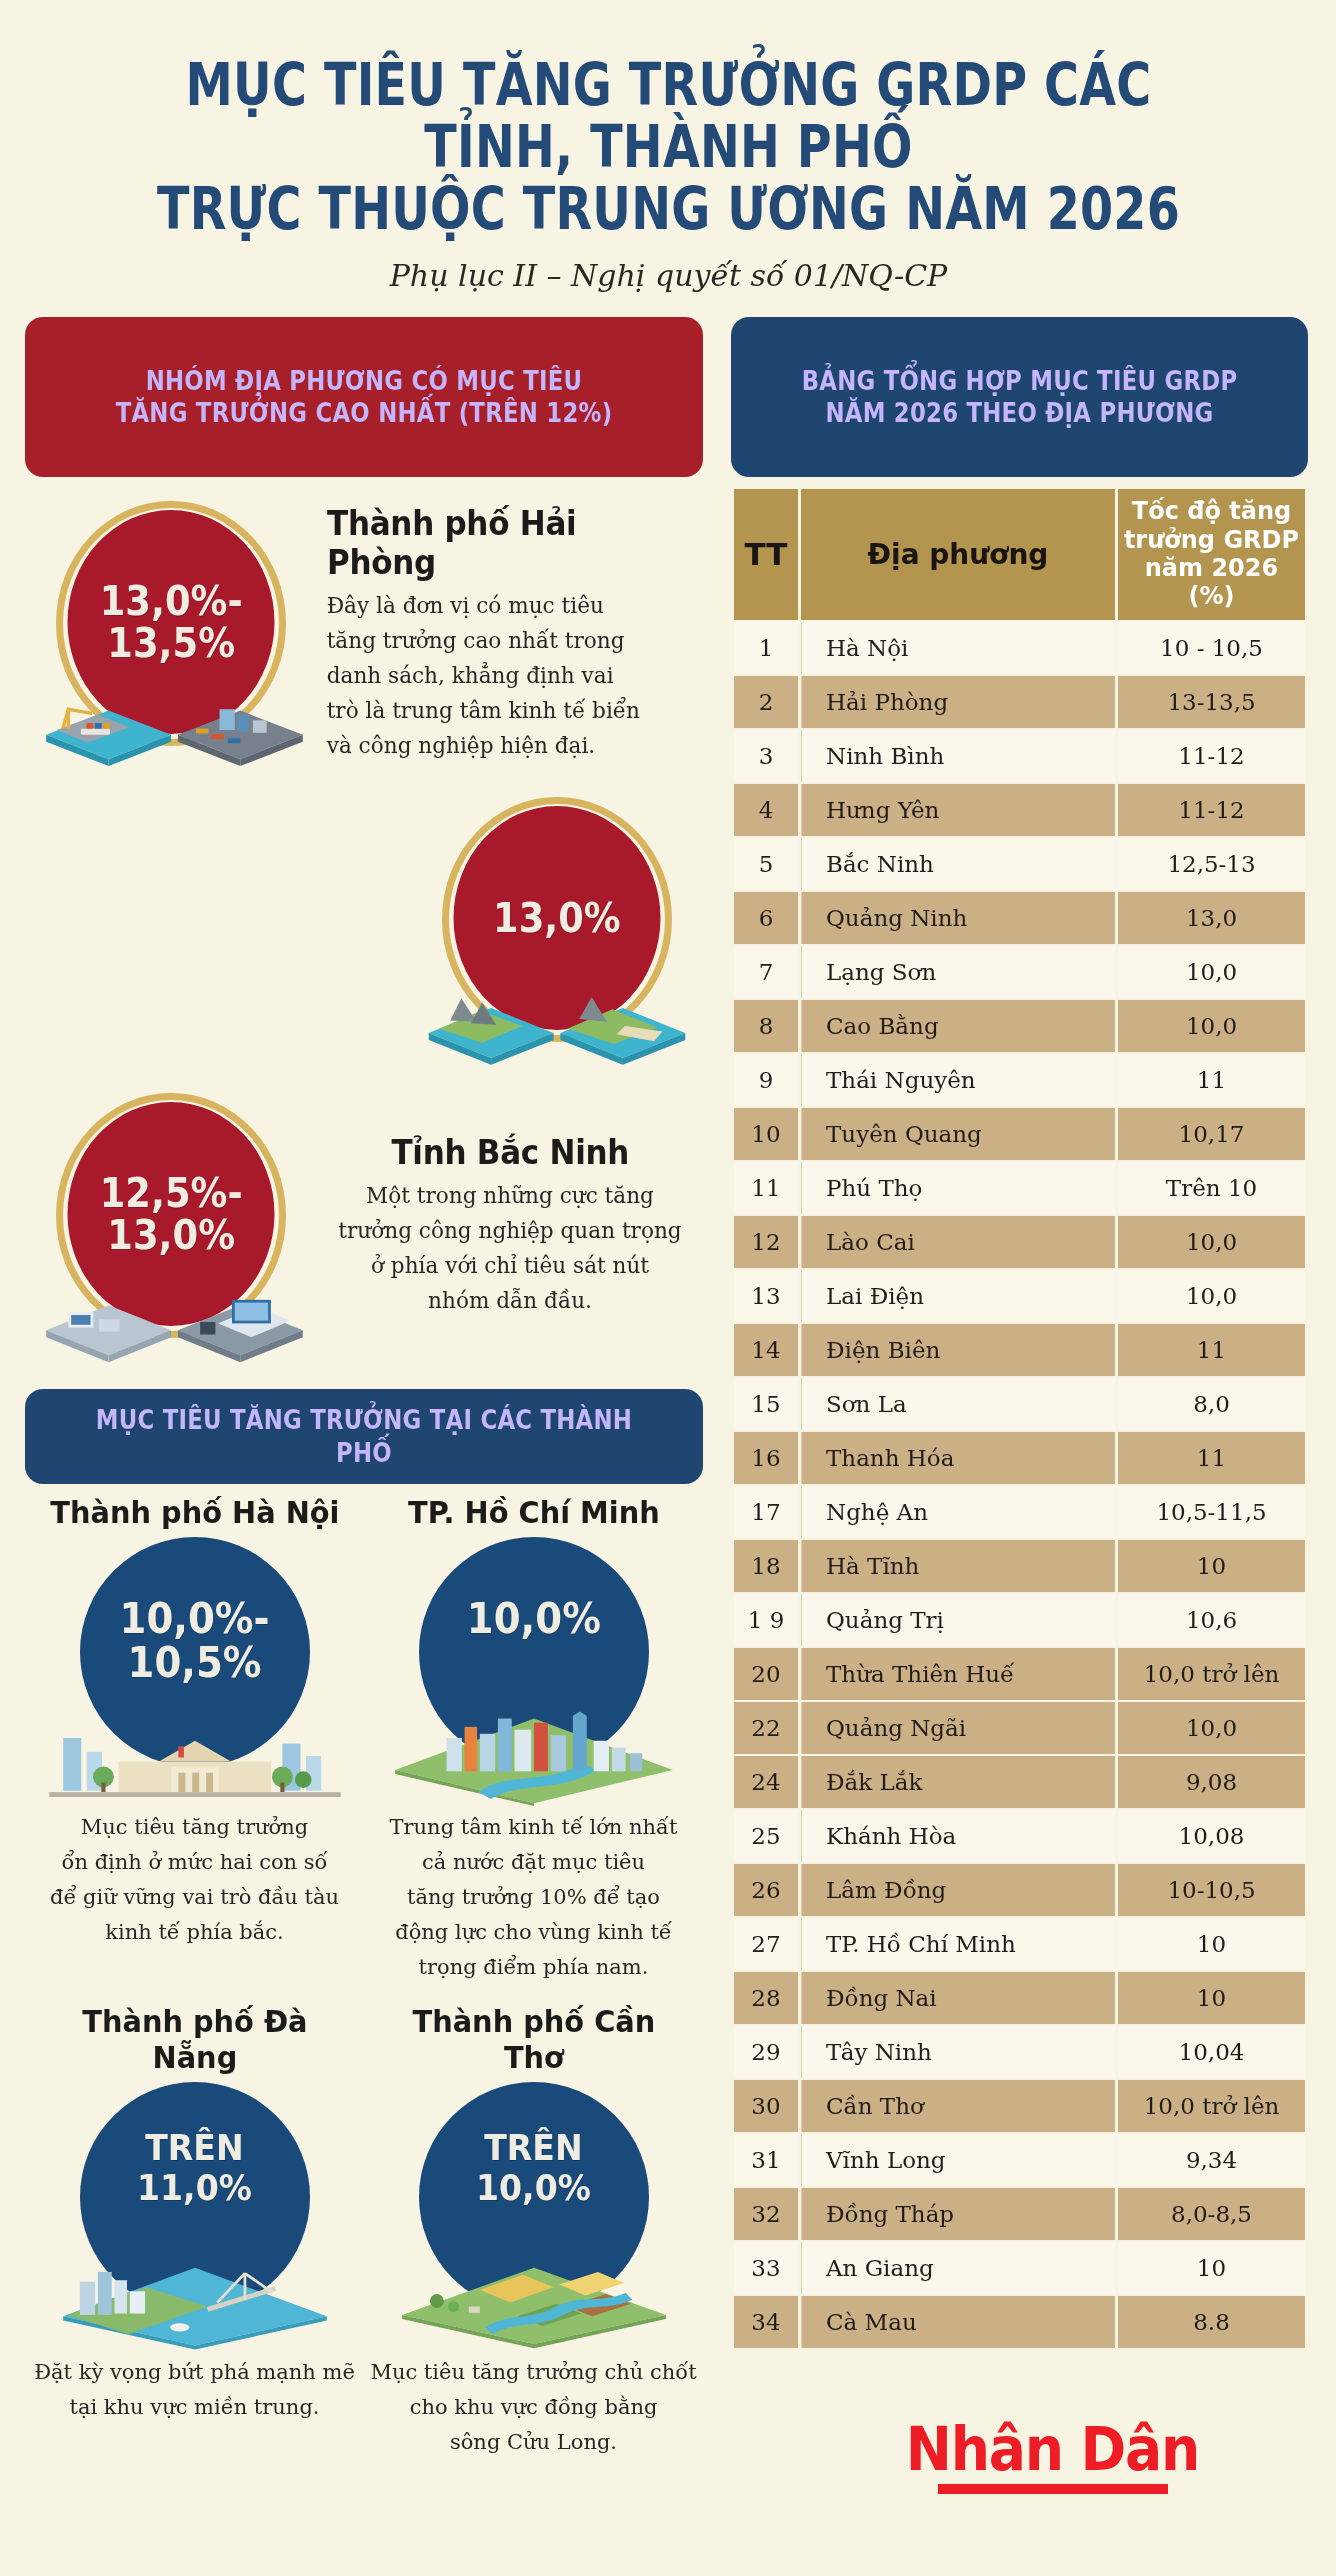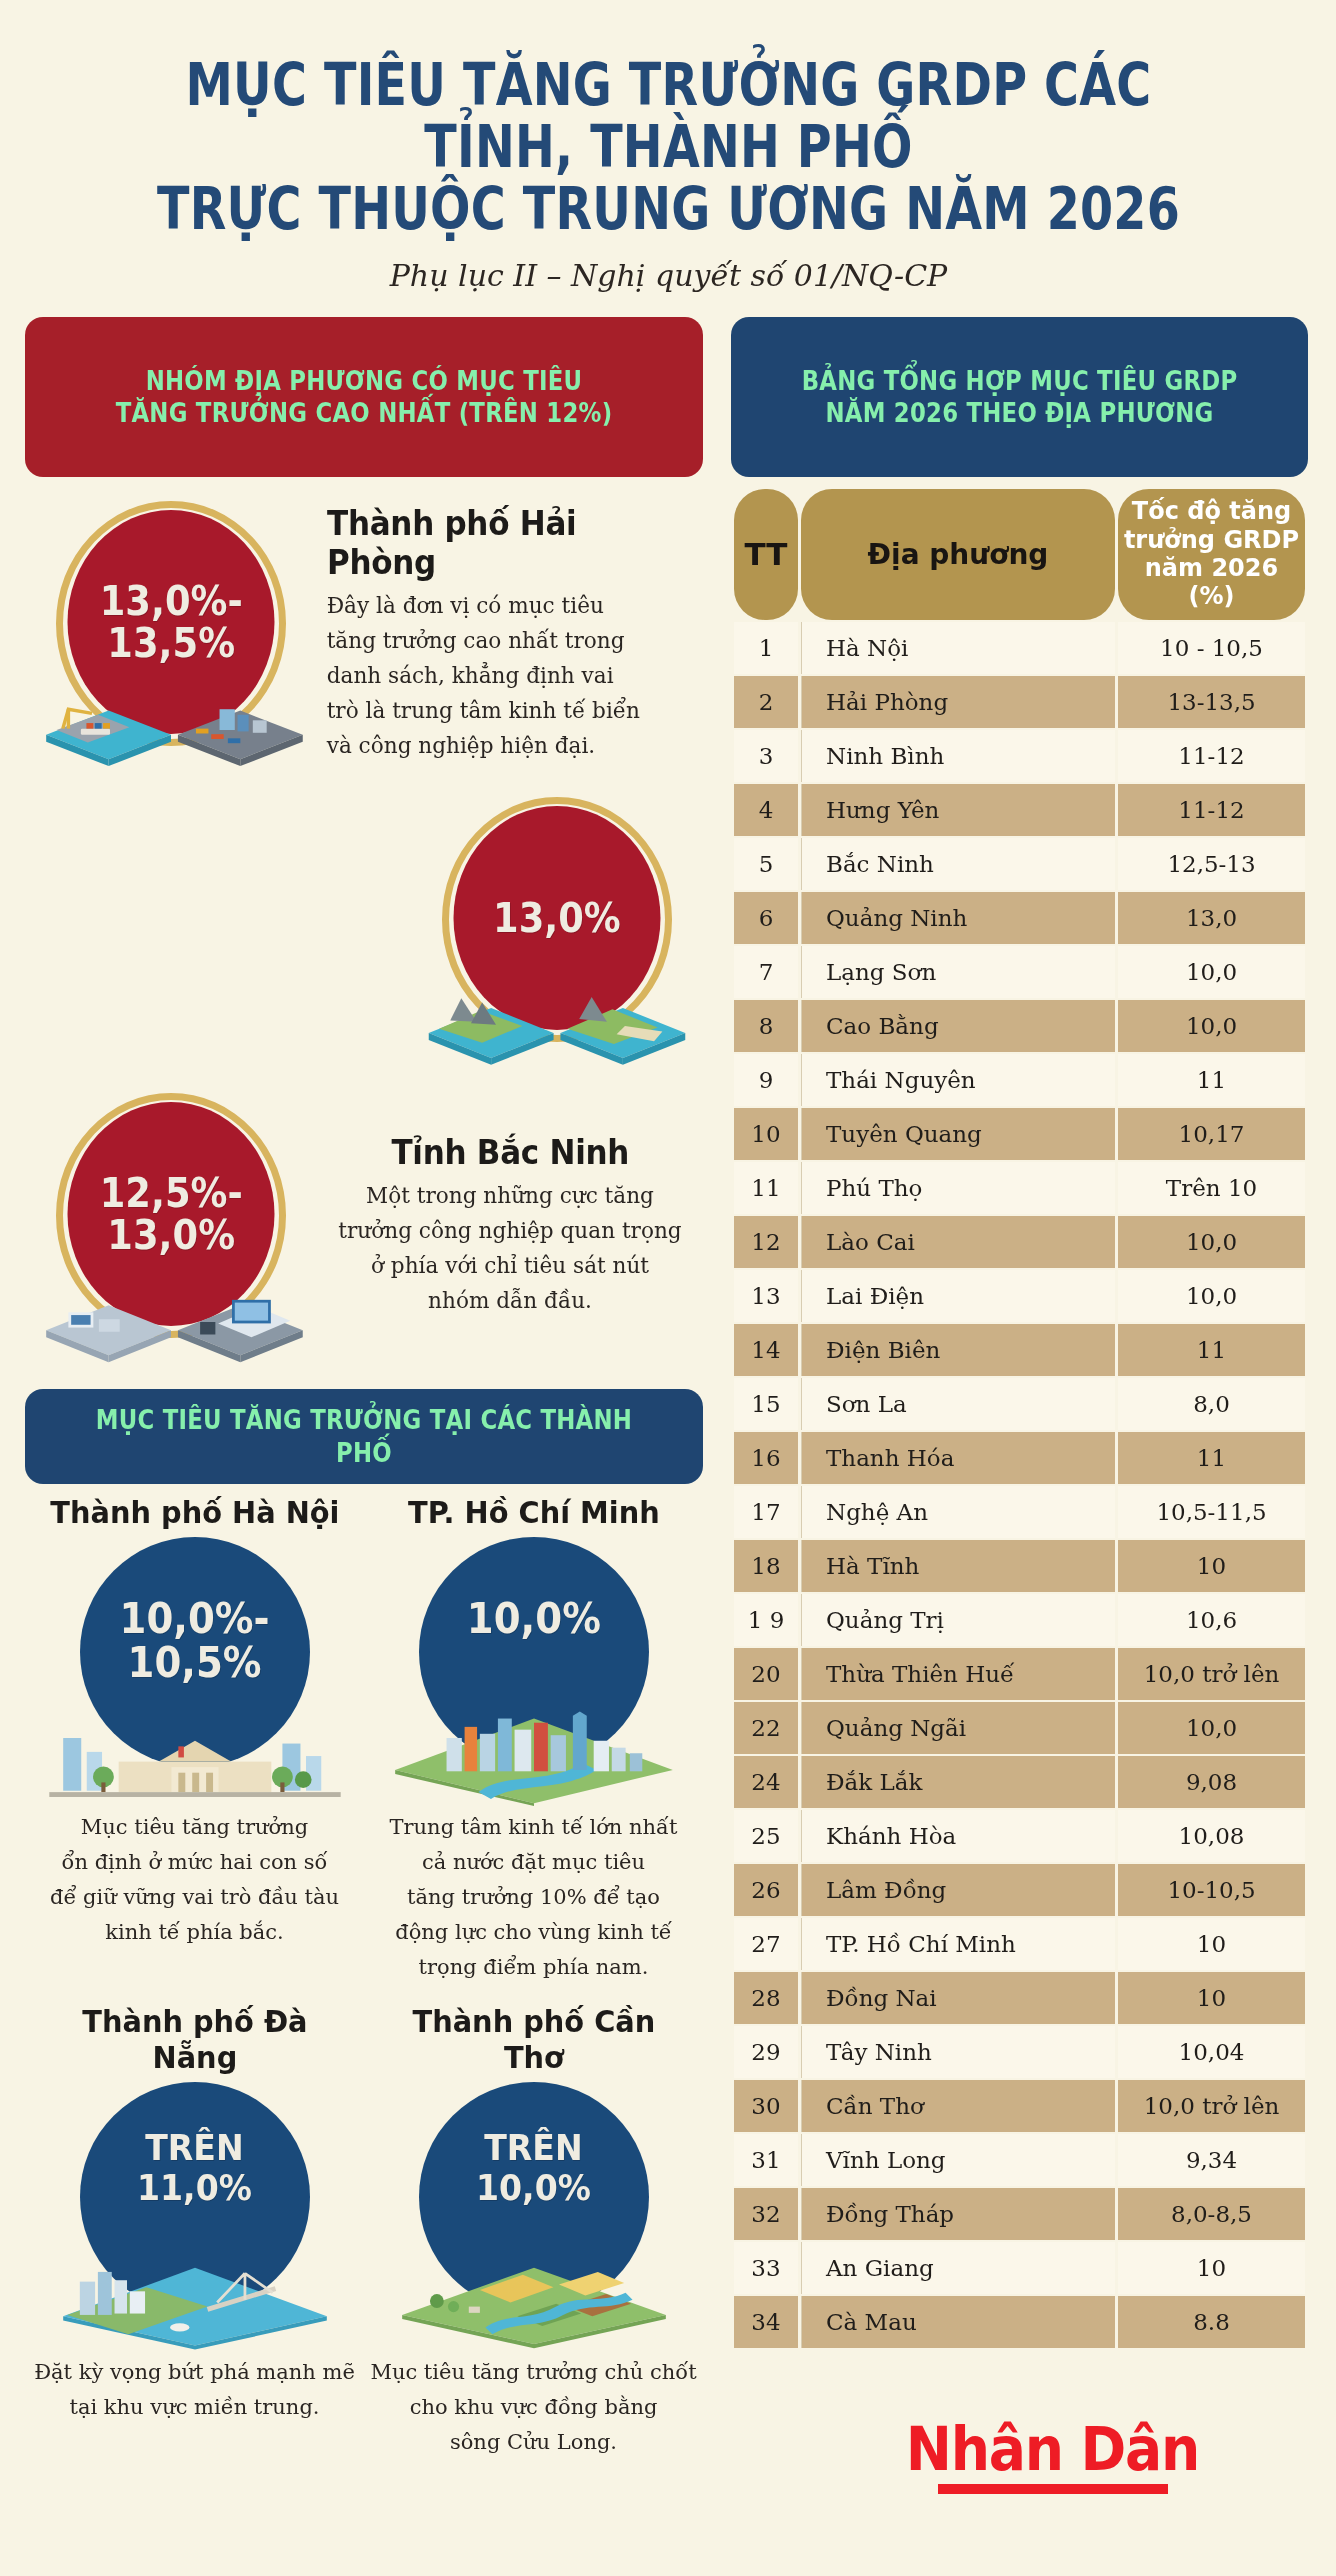--- a/index.html
+++ b/index.html
@@ -37,21 +37,21 @@
   }
 
   
   .cols{position:absolute;top:317px;left:0;width:1337px;display:flex;}
   .col-left{width:731px;padding:0 28px 0 25px;}
   .col-right{width:606px;padding-right:29px;}
 
   
   .banner{
     border-radius:18px;
-    color:#86efac;
+    color:#c4b5fd;
     text-align:center;
     font-family:"DejaVu Sans", sans-serif;
     font-weight:bold;
     line-height:1.22;
     padding:15.3px 18px;
     white-space:pre-line;
     letter-spacing:0.3px;
   }
   .banner span{display:block;transform:scaleX(.86);}
   .banner-red{background:#a61f29;font-size:26.5px;min-height:89px;}
@@ -121,21 +121,21 @@
 
   
   .tbl{width:100%;border-collapse:separate;border-spacing:3.5px 2.8px;margin-top:9.7px;}
   .tbl th,.tbl td{
     font-family:"DejaVu Serif", serif;
     text-align:center;vertical-align:middle;
   }
   .tbl thead th{
     background:#b3954f;color:#fff;height:131px;
     font-family:"DejaVu Sans", sans-serif;font-weight:bold;
-    font-size:25px;line-height:1.18;white-space:pre-line;padding:4.2px 5.6px;border-radius:31px;
+    font-size:25px;line-height:1.18;white-space:pre-line;padding:4.2px 5.6px;
   }
   .tbl thead th.dark-label{color:#191512;font-size:28px;}
   .tbl thead th.col-tt{width:64px;font-size:31px;}
   .tbl thead th.col-pct{width:187px;font-size:24px;}
   .tbl tbody td{height:52px;font-size:23px;color:#201d1a;}
   .tbl tbody td.c-name{text-align:left;padding-left:24px;}
   .tbl tbody tr.even td{background:#cbb086;}
   .tbl tbody tr.odd  td{background:#fbf7ea;}
   .tbl tbody tr.even td.c-name,.tbl tbody tr.odd td.c-name{border-left:1.4px solid #d8cdb2;}
 

